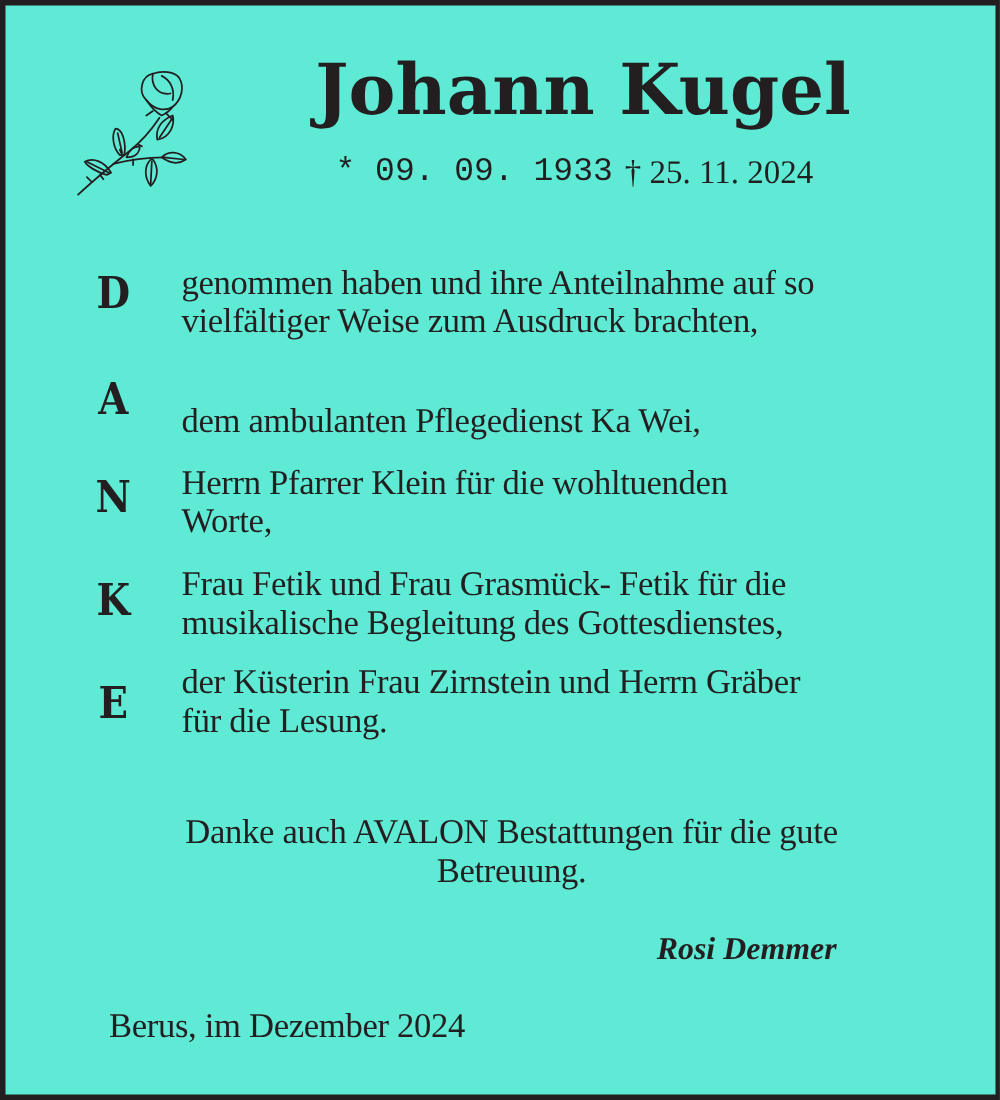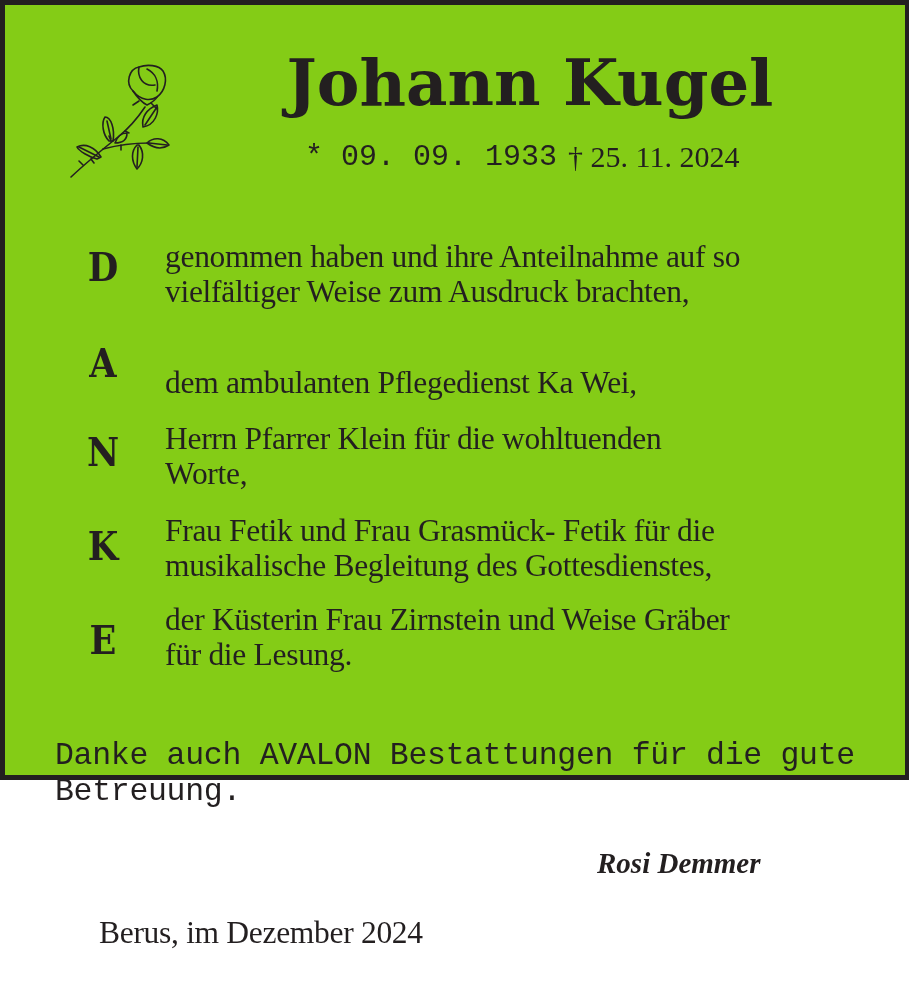--- a/index.html
+++ b/index.html
@@ -1,20 +1,20 @@
 <!DOCTYPE html>
 <html><head>
   <meta charset="utf-8">
   <style>
     html, body { margin: 0; padding: 0; background: #ffffff; }
     body { width: 909px; height: 1000px; position: relative; overflow: hidden; }
     .frame {
-      position: absolute; left: 0; top: 0; width: 909px; height: 780px;
+      position: absolute; left: 0; top: 0; width: 909px; height: 1000px;
       box-sizing: border-box; border: 5px solid #231f20; border-right-width: 4px;
-      background: #84cc16; color: #231f20;
+      background: #5eead4; color: #231f20;
       font-family: "DejaVu Serif", "Liberation Serif", serif;
     }
     .rose { position: absolute; left: 58px; top: 56px; width: 112px; height: 122px; }
     .name {
       position: absolute; left: 270px; top: 38px; width: 510px; text-align: center;
       font-family: "DejaVu Serif", serif; font-weight: bold; font-size: 64px;
       letter-spacing: 0px; line-height: 80px; color: #231f20;
     }
     .dates {
       position: absolute; top: 134px; font-family: "Liberation Serif", serif;
@@ -28,22 +28,23 @@
       line-height: 44px; transform: scaleX(0.88);
     }
     .para {
       position: absolute; left: 160px; width: 720px;
       font-family: "Liberation Serif", serif; font-size: 31.5px; line-height: 35px;
       letter-spacing: -0.3px;
     }
     .para div { white-space: nowrap; }
     .closing {
       position: absolute; left: 50px; width: 820px;
-      font-family: Liberation Mono, monospace; font-size: 31.5px; line-height: 36px;
+      font-family: Liberation Serif, serif; font-size: 31.5px; line-height: 36px;
       letter-spacing: -0.3px;
+      text-align: center;
     }
     .closing div { white-space: nowrap; }
     .signature {
       position: absolute; left: 592px; top: 840px;
       font-family: "Liberation Serif", serif; font-style: italic; font-size: 29px; line-height: 36px; font-weight: bold;
     }
     .place {
       position: absolute; left: 50px; top: 910px;
       font-family: "Liberation Serif", serif; font-size: 31.5px; line-height: 36px; letter-spacing: -0.3px; margin-left: 44px;
     }
@@ -102,21 +103,21 @@
     <div>Herrn Pfarrer Klein für die wohltuenden</div>
     <div>Worte,</div>
   </div>
 
   <div class="para" style="top:508px">
     <div>Frau Fetik und Frau Grasmück- Fetik für die</div>
     <div>musikalische Begleitung des Gottesdienstes,</div>
   </div>
 
   <div class="para" style="top:597px">
-    <div>der Küsterin Frau Zirnstein und Weise Gräber</div>
+    <div>der Küsterin Frau Zirnstein und Herrn Gräber</div>
     <div>für die Lesung.</div>
   </div>
 
   <div class="closing" style="top:733px">
     <div>Danke auch AVALON Bestattungen für die gute</div>
     <div>Betreuung.</div>
   </div>
 
   <div class="signature">Rosi Demmer</div>
 

